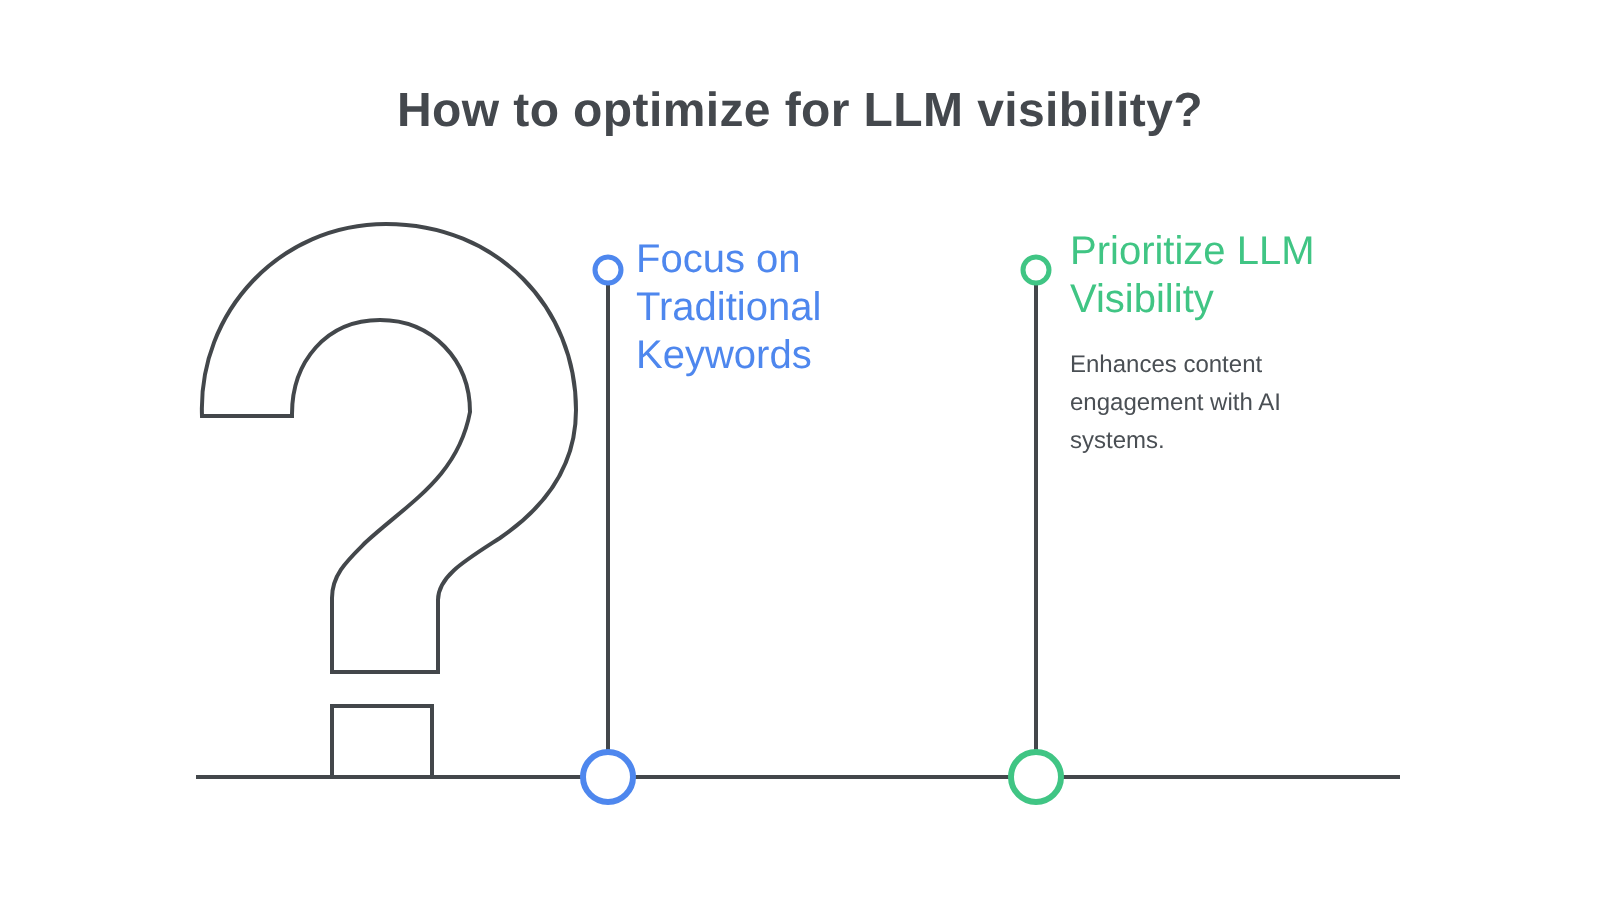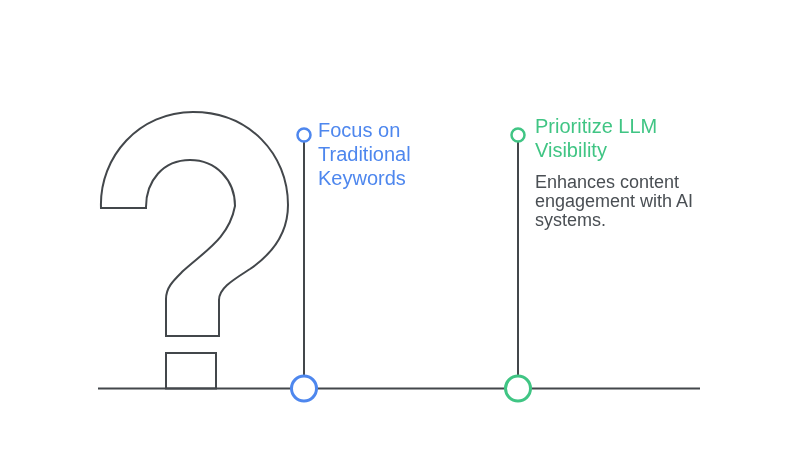--- a/index.html
+++ b/index.html
@@ -23,29 +23,30 @@
   .node-big{stroke-width:3;}
   .col{position:absolute;width:170px;}
   .col-1{left:318px;top:118px;}
   .col-2{left:535px;top:114px;}
   .col-heading{
     font-size:20px;line-height:24px;font-weight:400;white-space:pre-line;
   }
   .accent-blue{color:var(--blue,#4e87ee);}
   .accent-green{color:var(--green,#40c584);}
   .col-desc{
-    margin-top:11px;font-size:18px;line-height:19px;color:var(--body,#4a4f54);
+    margin-top:11px;font-size:12px;line-height:19px;color:var(--body,#4a4f54);
     white-space:pre-line;
   }
 </style>
 </head>
 <body>
 
 <div class="canvas">
 
+  <div class="title">How to optimize for LLM visibility?</div>
 
   <svg class="gfx" viewBox="0 0 800 450">
 
     <g>
       <path class="qm-stroke" d="
         M 101 208
         C 99 156, 140 112, 193 112
         C 249 112, 288 154, 288 205
         C 288 233, 272 254, 250 269
         C 233 280, 219 288, 219 300

